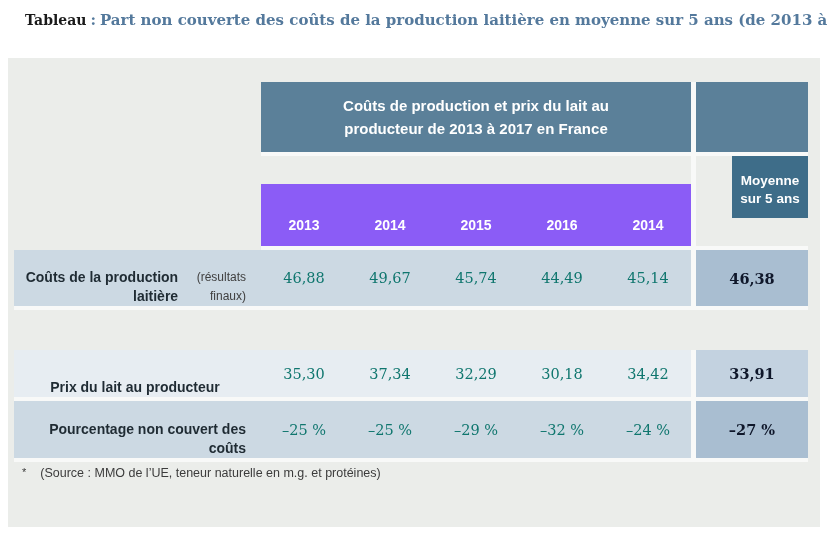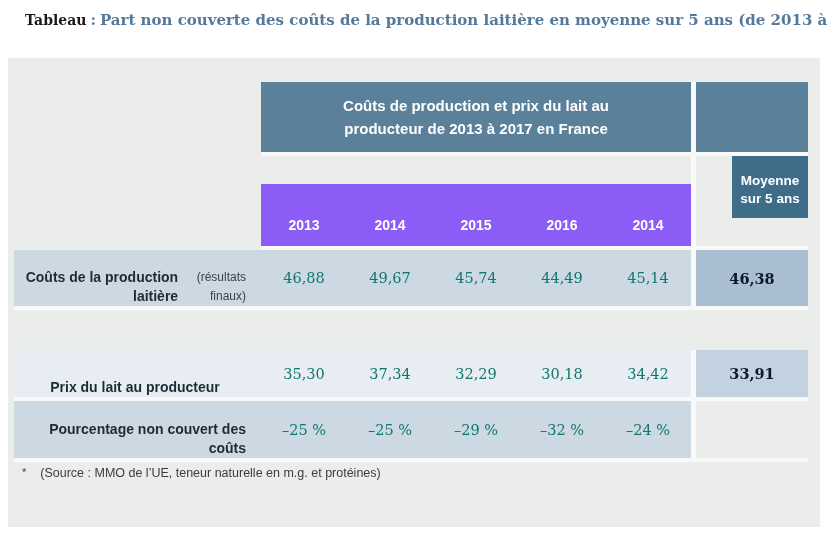--- a/index.html
+++ b/index.html
@@ -246,20 +246,21 @@
       <div class="grid r3 row-dark">
         <div class="label-cell">
           <span>Pourcentage non couvert des coûts</span>
         </div>
         <div class="val-cell">–25 %</div>
         <div class="val-cell">–25 %</div>
         <div class="val-cell">–29 %</div>
         <div class="val-cell">–32 %</div>
         <div class="val-cell">–24 %</div>
         <div class="gapcol"></div>
+        <div class="avg-cell">–27 %</div>
       </div>
       <div class="grid">
           <div class="sep-full"></div>
         </div>
 
 
     </div>
 
     <div class="footnote">
       <span class="fn-marker">*</span><span>(Source : MMO de l’UE, teneur naturelle en m.g. et protéines)</span>

